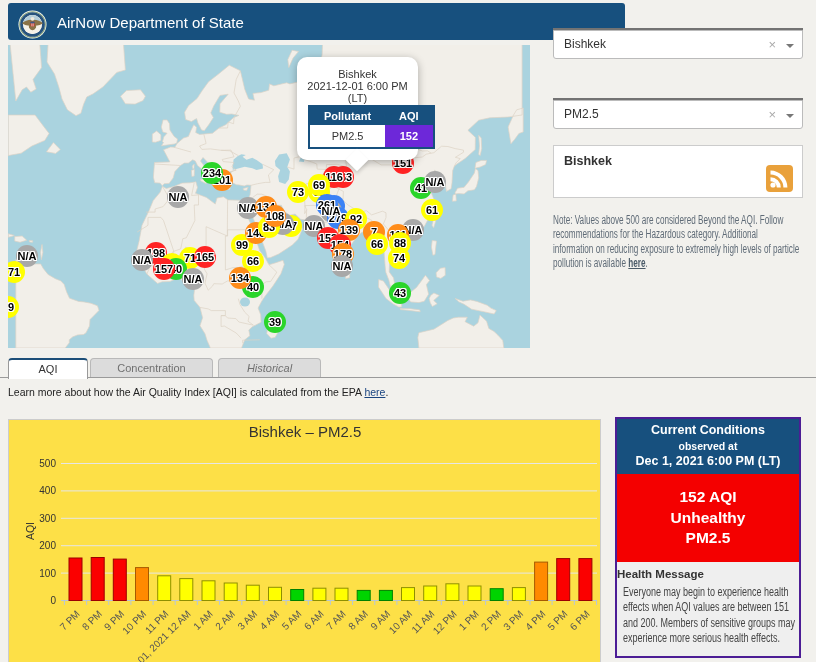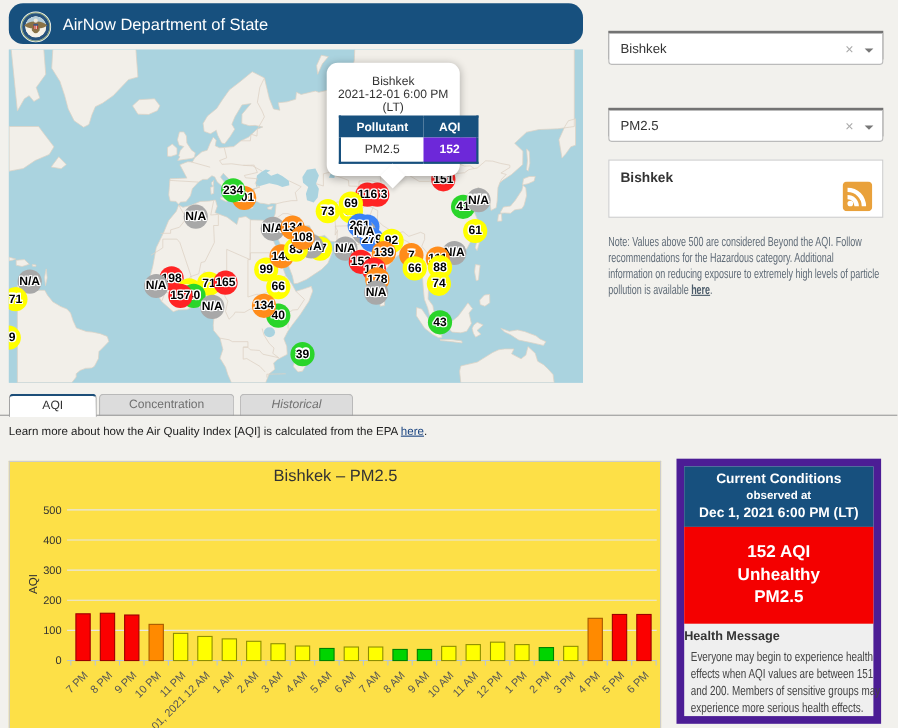--- a/index.html
+++ b/index.html
@@ -1,19 +1,19 @@
 <!DOCTYPE html>
 <html><head>
 <meta charset="utf-8">
 <style>
 html,body{margin:0;padding:0;}
 body{width:816px;height:662px;background:#f2f1ed;font-family:"Liberation Sans",sans-serif;position:relative;overflow:hidden;}
 .abs{position:absolute;}
 .navy{background:#17507e;}
-#hdr{left:8px;top:3px;width:522px;height:37px;border-radius:13px;color:#fff;}
+#hdr{left:8px;top:3px;width:617px;height:37px;border-radius:3px;color:#fff;}
 #hdr .t{position:absolute;left:49px;top:11px;font-size:15px;}
 #map{left:8px;top:45px;width:522px;height:303px;background:#aad3df;overflow:hidden;}
 .mk{position:absolute;width:22px;height:22px;border-radius:50%;font-size:11px;font-weight:bold;color:#000;text-align:center;line-height:22px;text-shadow:-1px -1px 0 #fff,1px -1px 0 #fff,-1px 1px 0 #fff,1px 1px 0 #fff,0 1px 0 #fff,0 -1px 0 #fff,1px 0 0 #fff,-1px 0 0 #fff;}
 .g{background:#2ad52a;}
 .y{background:#ffff00;}
 .o{background:#ff8c1a;}
 .r{background:#ff2424;}
 .p{background:#3b82f6;}
 .na{background:#a8a8a8;}
 #popup{left:289px;top:12px;width:121px;height:103px;background:#fff;border-radius:10px;box-shadow:0 2px 8px rgba(0,0,0,.3);text-align:center;font-size:11px;color:#333;}
@@ -33,21 +33,21 @@
 #sidebar{left:553px;top:4px;width:250px;}
 .sbhead{position:absolute;left:0;width:250px;height:26px;background:#737373;color:#fff;font-weight:bold;font-size:13.5px;line-height:26px;padding-left:6px;box-sizing:border-box;margin-top:24px;}
 .sbdrop{position:absolute;left:0;width:250px;height:29px;background:#fff;border:1px solid #bbb;border-radius:0 0 3px 3px;box-sizing:border-box;font-size:12px;color:#333;line-height:27px;}
 .sbdrop .v{margin-left:10px;}
 .sbdrop .x{position:absolute;right:26px;top:0;color:#aaa;font-size:13px;}
 .sbdrop .c{position:absolute;right:8px;top:13px;width:0;height:0;border-left:4px solid transparent;border-right:4px solid transparent;border-top:4px solid #777;}
 #rssbox{position:absolute;left:0;top:141px;width:250px;height:53px;border:1px solid #ccc;background:#fff;box-sizing:border-box;}
 #rssbox .b{position:absolute;left:10px;top:8px;font-weight:bold;font-size:12.5px;color:#333;}
 #note{position:absolute;left:0;top:209px;width:380px;font-size:12px;color:#5f6b77;line-height:14.4px;transform:scaleX(0.68);transform-origin:0 0;}
 #note a{color:#4a5a68;font-weight:bold;}
-#cond{left:615px;top:417px;width:186px;height:241px;border:7px solid #4c1d95;background:#efefef;box-sizing:border-box;}
+#cond{left:615px;top:417px;width:186px;height:241px;border:2px solid #4c1d95;background:#efefef;box-sizing:border-box;}
 #cond .h{background:#17507e;color:#fff;text-align:center;padding-top:4px;height:51px;}
 #cond .h .l1{font-size:12.5px;font-weight:bold;}
 #cond .h .l2{font-size:10.5px;font-weight:bold;margin-top:3px;}
 #cond .h .l3{font-size:12.5px;font-weight:bold;margin-top:2px;}
 #cond .red{background:#f40000;color:#fff;text-align:center;height:88px;padding-top:13px;box-sizing:border-box;font-weight:bold;font-size:15.5px;line-height:20.5px;}
 #cond .hm{text-align:left;font-weight:bold;font-size:11.5px;color:#333;margin-top:6px;}
 #cond .msg{font-size:12px;color:#444;line-height:15.4px;margin:5px 0 0 6px;width:320px;white-space:nowrap;transform:scaleX(0.75);transform-origin:0 0;}
 </style>
 </head>
 <body>

